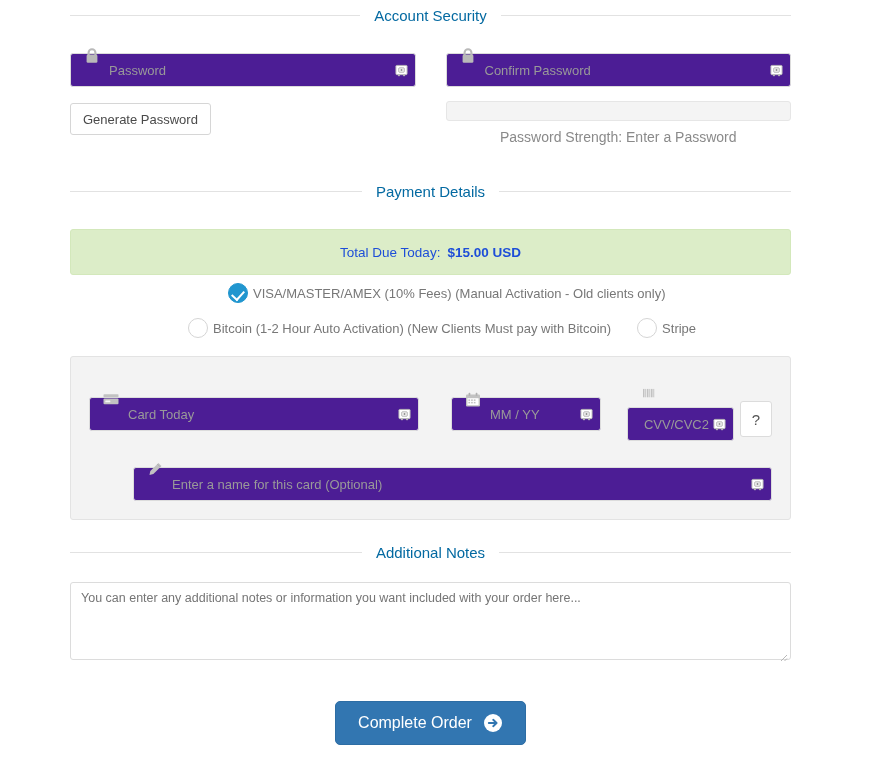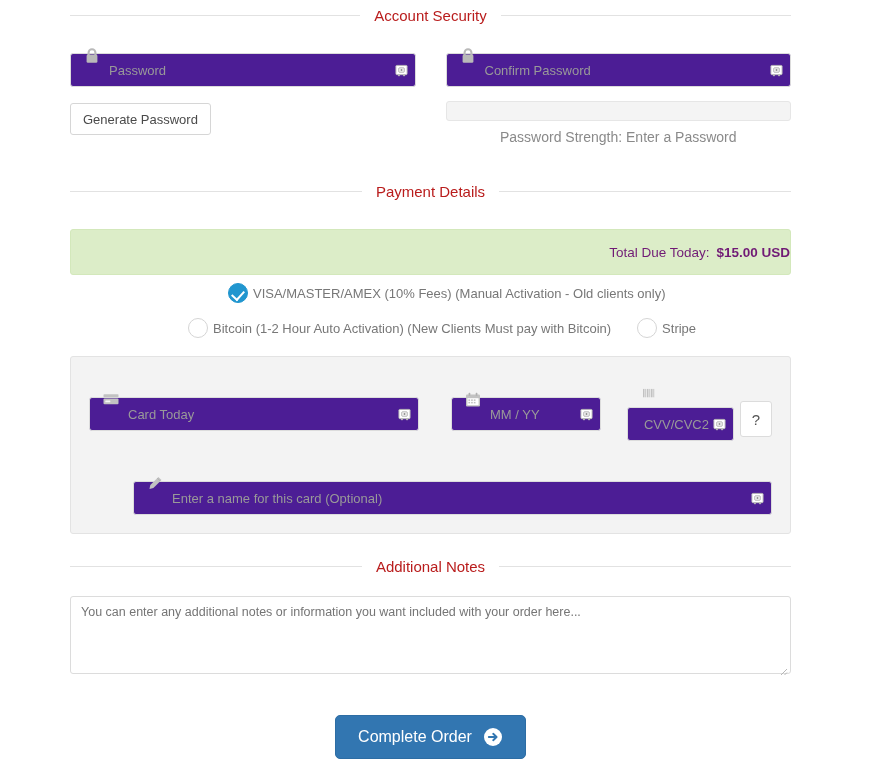--- a/index.html
+++ b/index.html
@@ -34,21 +34,21 @@
     width: 100%;
   }
   .legend .rule {
     flex: 1 1 auto;
     height: 1px;
     background: #e2e2e2;
   }
   .legend .legend-text {
     flex: 0 0 auto;
     padding: 0 14px;
-    color: #b91c1c;
+    color: #0369a1;
     font-size: 15px;
     line-height: 1;
     white-space: nowrap;
   }
 
   
   .field {
     position: relative;
     box-sizing: border-box;
     height: 34px;
@@ -122,22 +122,22 @@
 
   
   .total-banner {
     box-sizing: border-box;
     height: 46px;
     background: #dcedc8;
     border: 1px solid #d3e8bb;
     border-radius: 3px;
     display: flex;
     align-items: center;
-    justify-content: flex-end;
-    color: #701a75;
+    justify-content: center;
+    color: #1d4ed8;
     font-size: 13.5px;
   }
   .total-banner .amount {
     font-weight: bold;
     margin-left: 7px;
   }
 
   
   .choose-note {
     color: #777777;
@@ -448,21 +448,21 @@
                 <circle cx="7" cy="6.5" r="1.15" fill="#8e8e8e"></circle>
                 <rect x="3.2" y="11.5" width="2.1" height="1.6" fill="#b5b5b5"></rect>
                 <rect x="8.7" y="11.5" width="2.1" height="1.6" fill="#b5b5b5"></rect>
               </svg>
             </span>
           </div>
           <button class="help-btn" style="margin-left:6px; margin-top:4px;">?</button>
         </div>
       </div>
 
-      <div style="margin-top:40px;padding-left:44px;">
+      <div style="margin-top:26px;padding-left:44px;">
         <div class="field">
           <span class="lead-icon">
             <svg viewBox="0 0 18 18" width="18" height="18" aria-hidden="true">
               <path d="M12.4 1.9l3.1 3.1-8.1 8.1-3.9.8.8-3.9z" fill="#c2c2c2"></path>
               <path d="M11.3 3l3.1 3.1" stroke="#ababab" stroke-width="0.9" fill="none"></path>
             </svg>
           </span>
           <span class="ph">Enter a name for this card (Optional)</span>
           <span class="autofill">
             <svg viewBox="0 0 14 14" width="13" height="13" aria-hidden="true">

